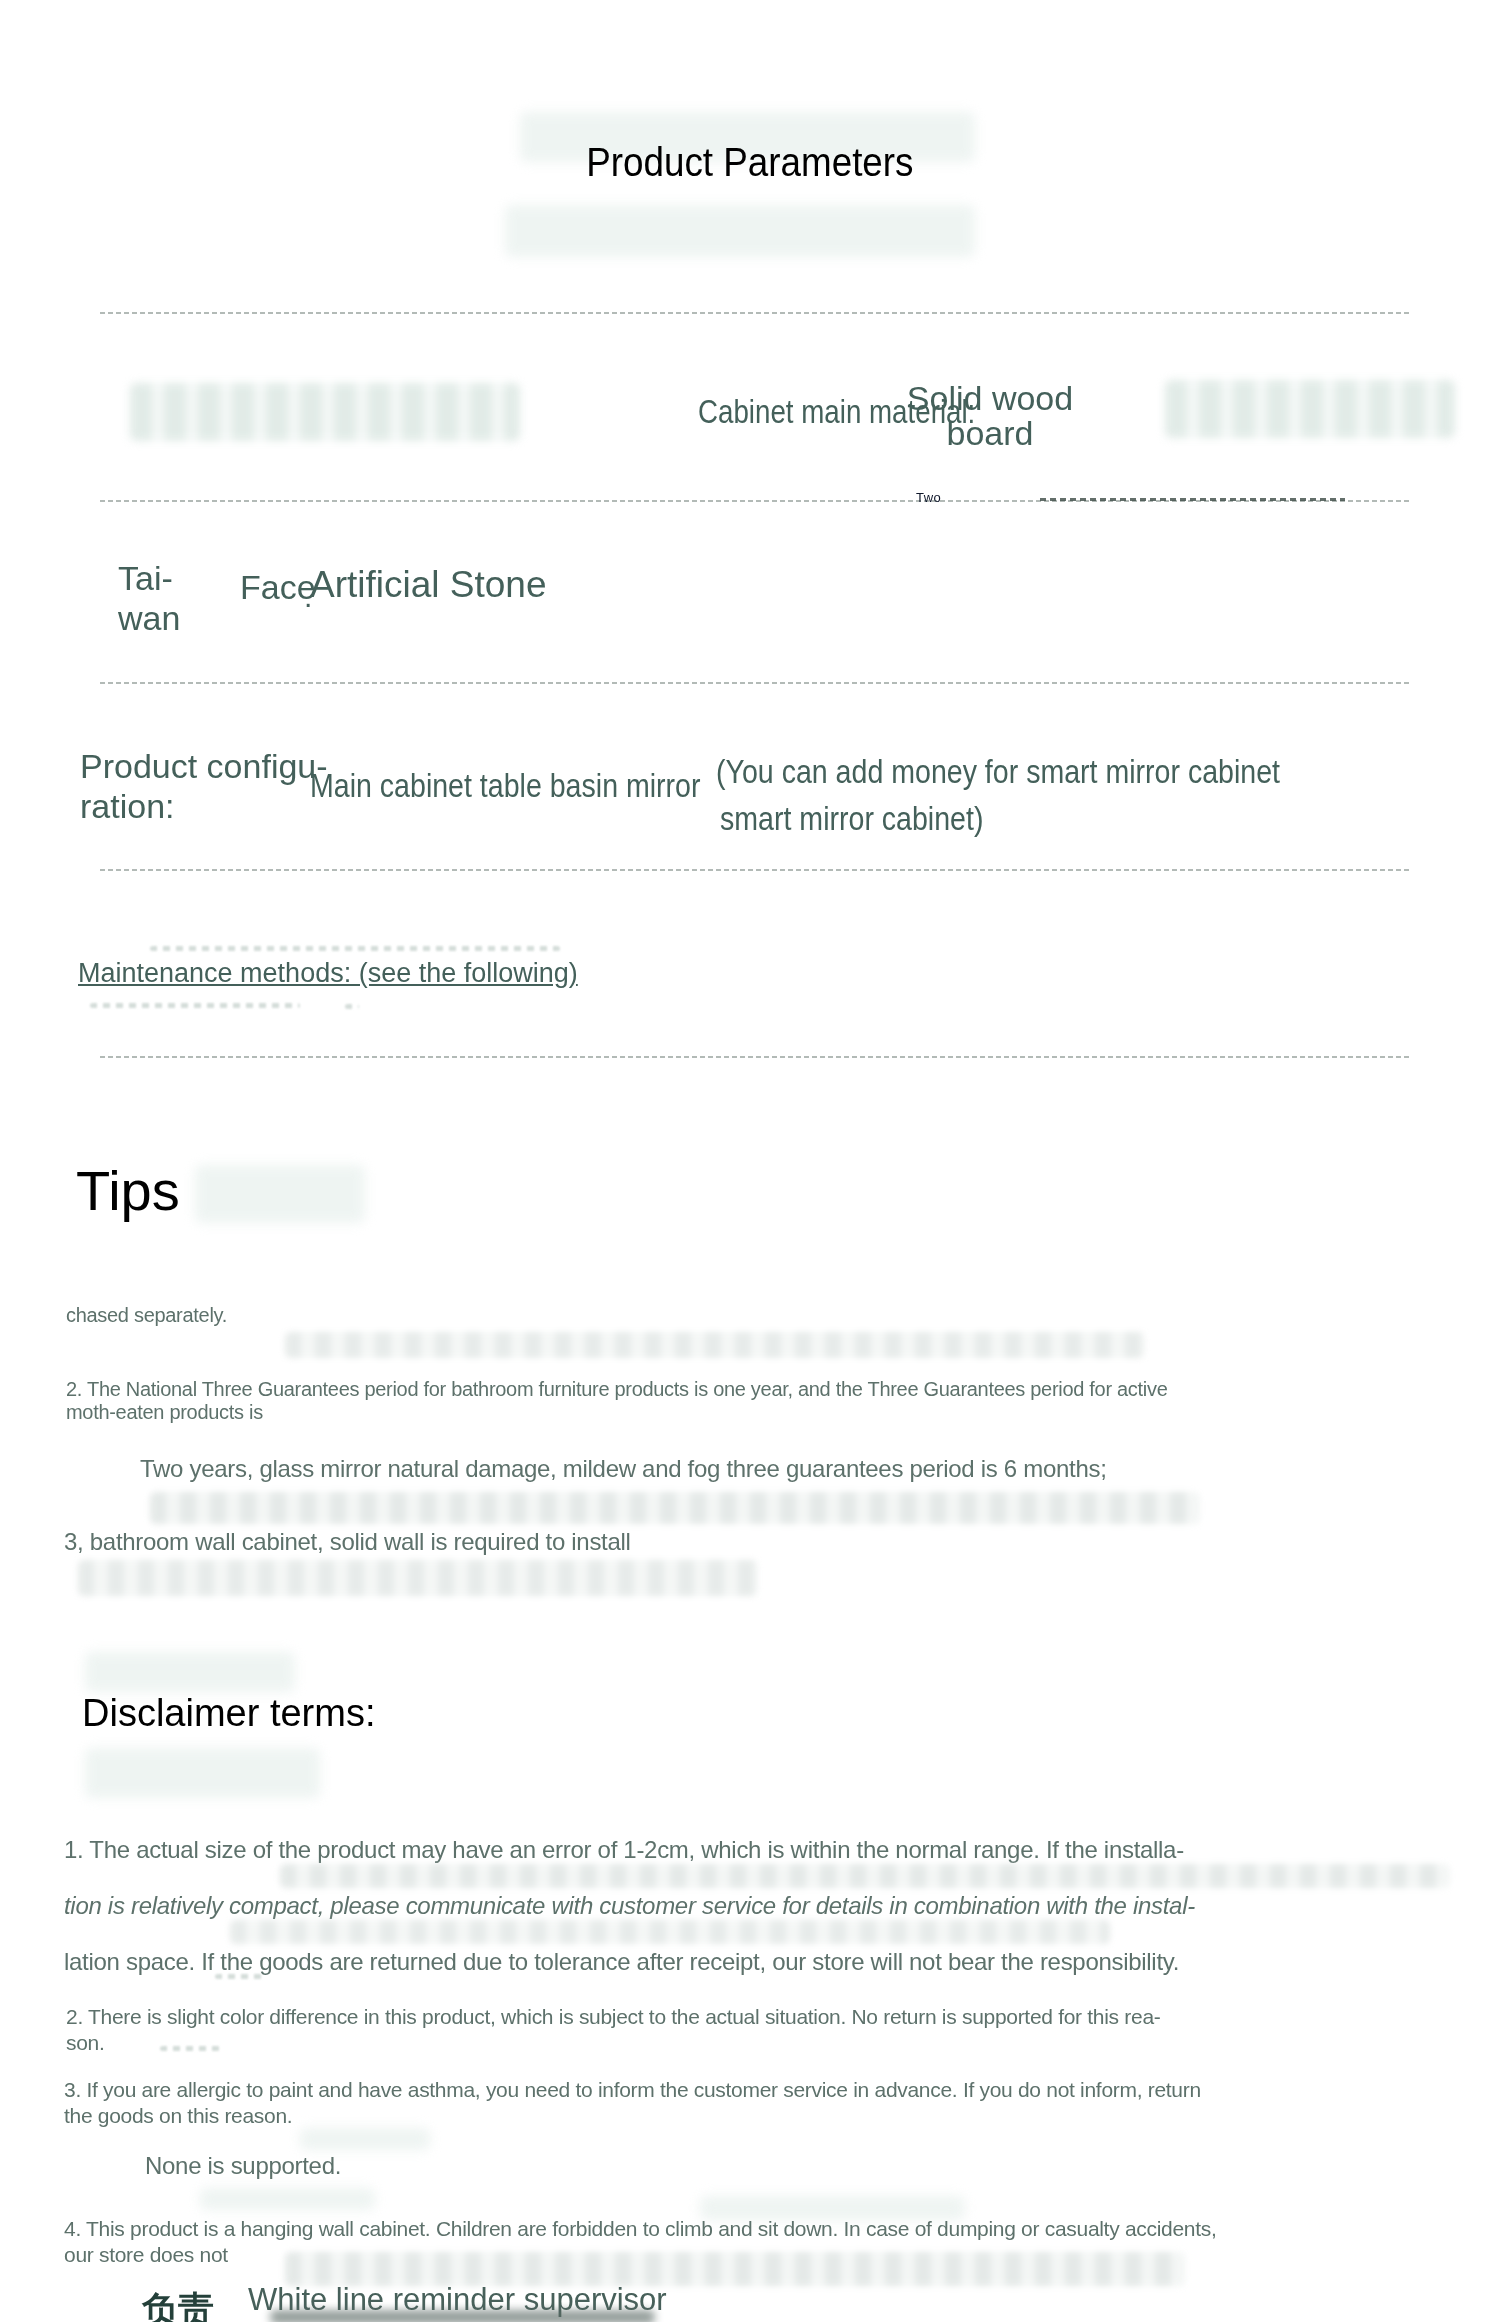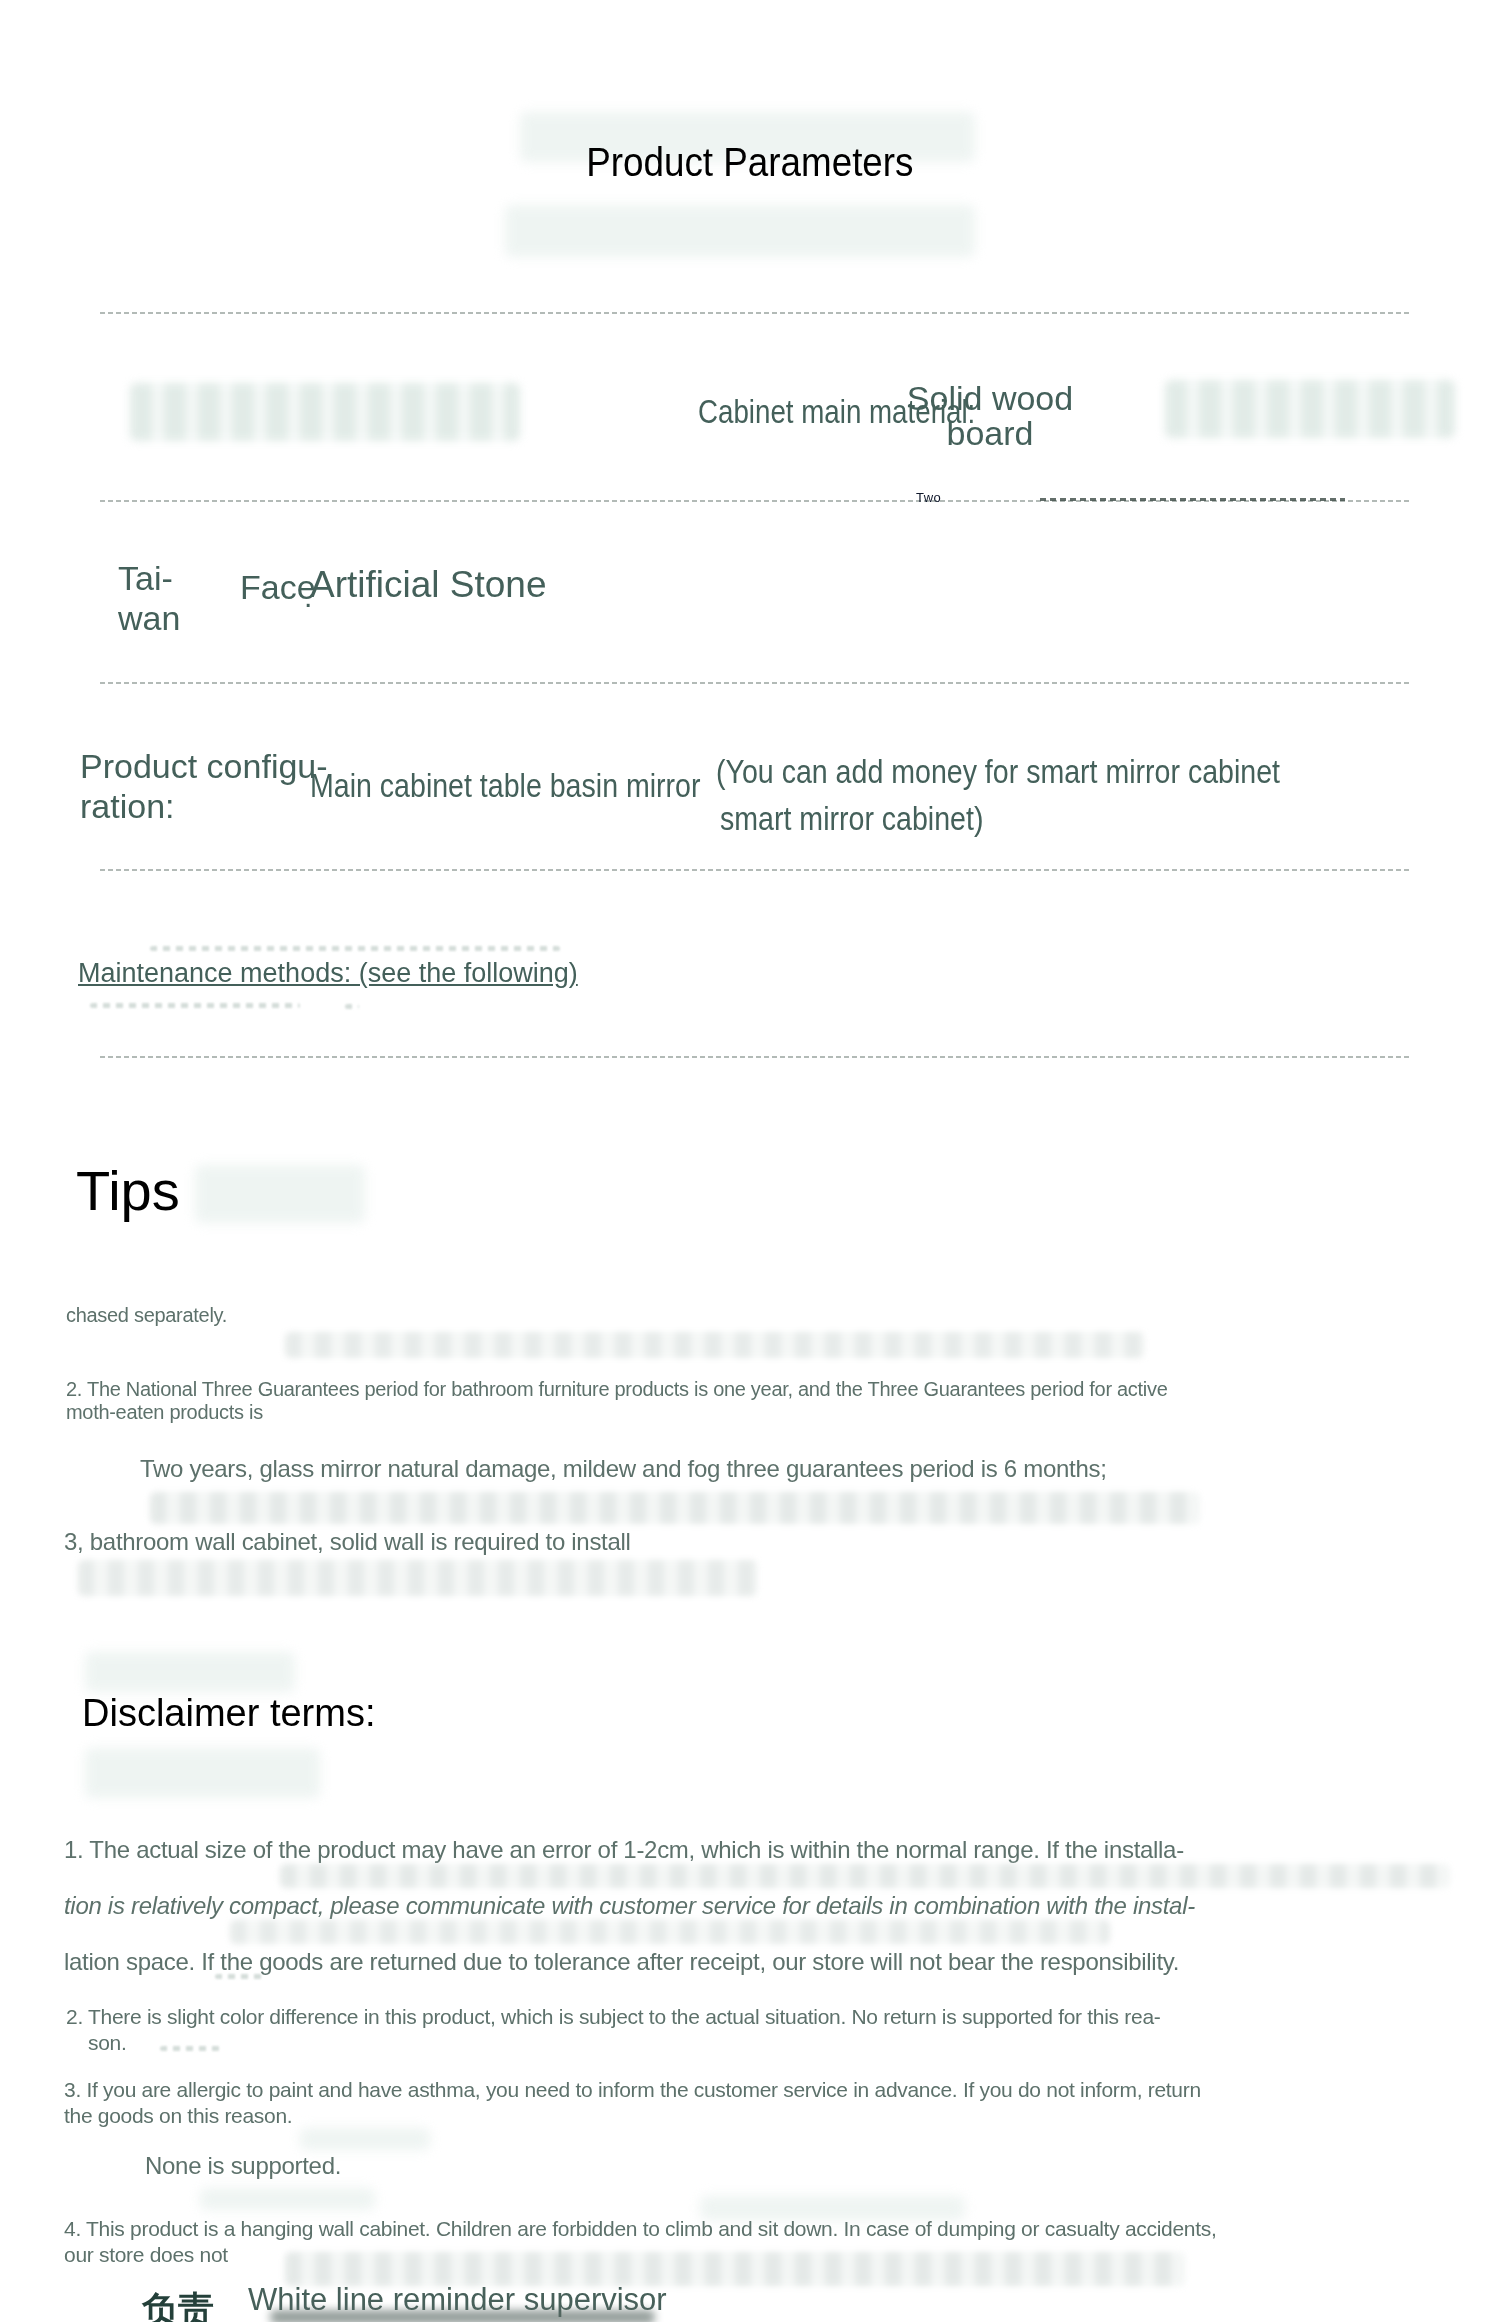--- a/index.html
+++ b/index.html
@@ -123,21 +123,21 @@
     <div style="white-space:nowrap;">1. The actual size of the product may have an error of 1-2cm, which is within the normal range. If the installa-</div>
     <div style="white-space:nowrap;font-style:italic;">tion is relatively compact, please communicate with customer service for details in combination with the instal-</div>
     <div style="white-space:nowrap;">lation space. If the goods are returned due to tolerance after receipt, our store will not bear the responsibility.</div>
   </div>
   <div class="ghost g-gray" style="left:280px;top:1864px;width:1170px;height:24px;opacity:.5;"></div>
   <div class="ghost g-gray" style="left:230px;top:1920px;width:880px;height:24px;opacity:.45;"></div>
   <div class="ghost g-line" style="left:215px;top:1974px;width:50px;"></div>
 
   <div class="abs body-t" style="left:66px;top:2004px;font-size:21px;line-height:26px;white-space:normal;width:1400px;">
     <div style="white-space:nowrap;">2. There is slight color difference in this product, which is subject to the actual situation. No return is supported for this rea-</div>
-    <div style="white-space:nowrap;margin-left:22px;">son.</div>
+    <div style="white-space:nowrap;">son.</div>
   </div>
   <div class="ghost g-line" style="left:160px;top:2046px;width:60px;"></div>
 
   <div class="abs body-t" style="left:64px;top:2077px;font-size:21px;line-height:26px;white-space:normal;width:1420px;">
     <div style="white-space:nowrap;">3. If you are allergic to paint and have asthma, you need to inform the customer service in advance. If you do not inform, return</div>
     <div style="white-space:nowrap;">the goods on this reason.</div>
   </div>
 
   <div class="ghost g-soft" style="left:300px;top:2128px;width:130px;height:22px;"></div>
   <div class="abs body-t" style="left:145px;top:2152px;font-size:24px;">None is supported.</div>

